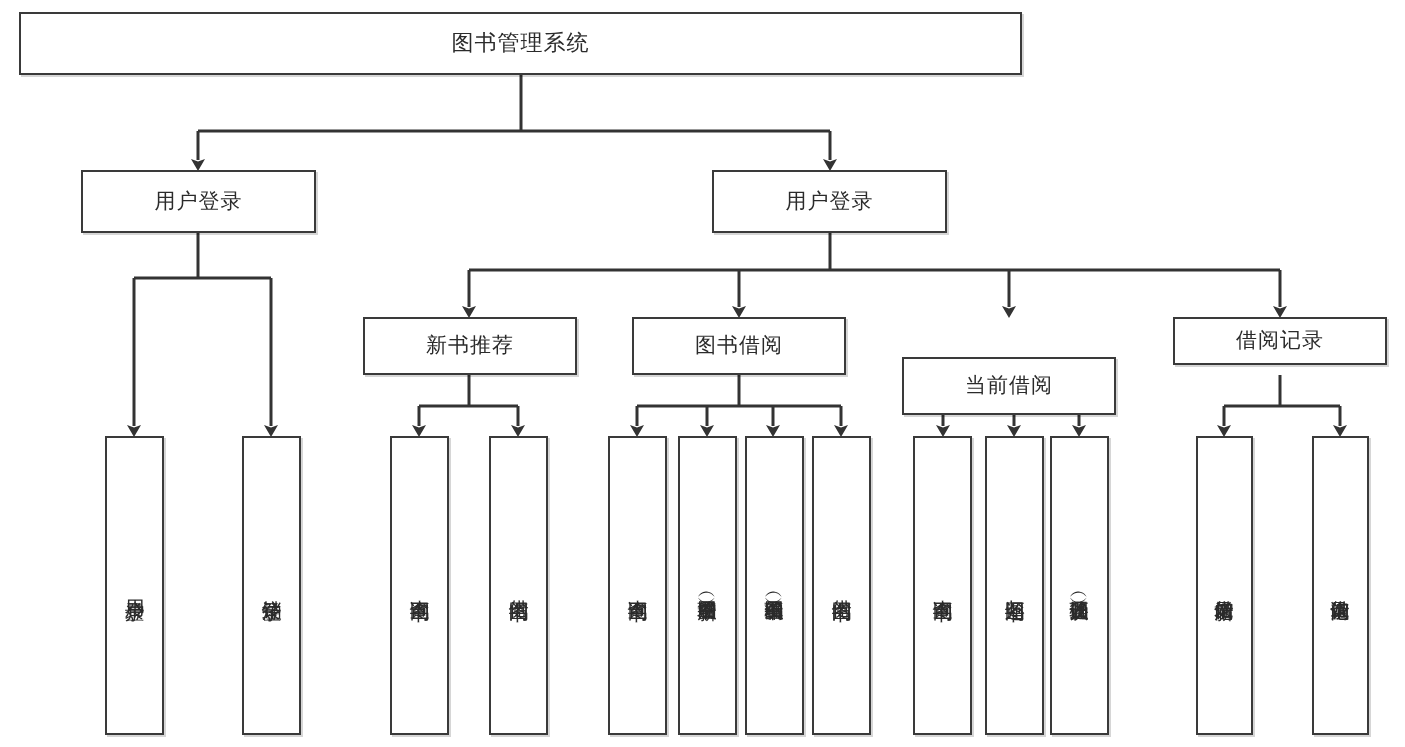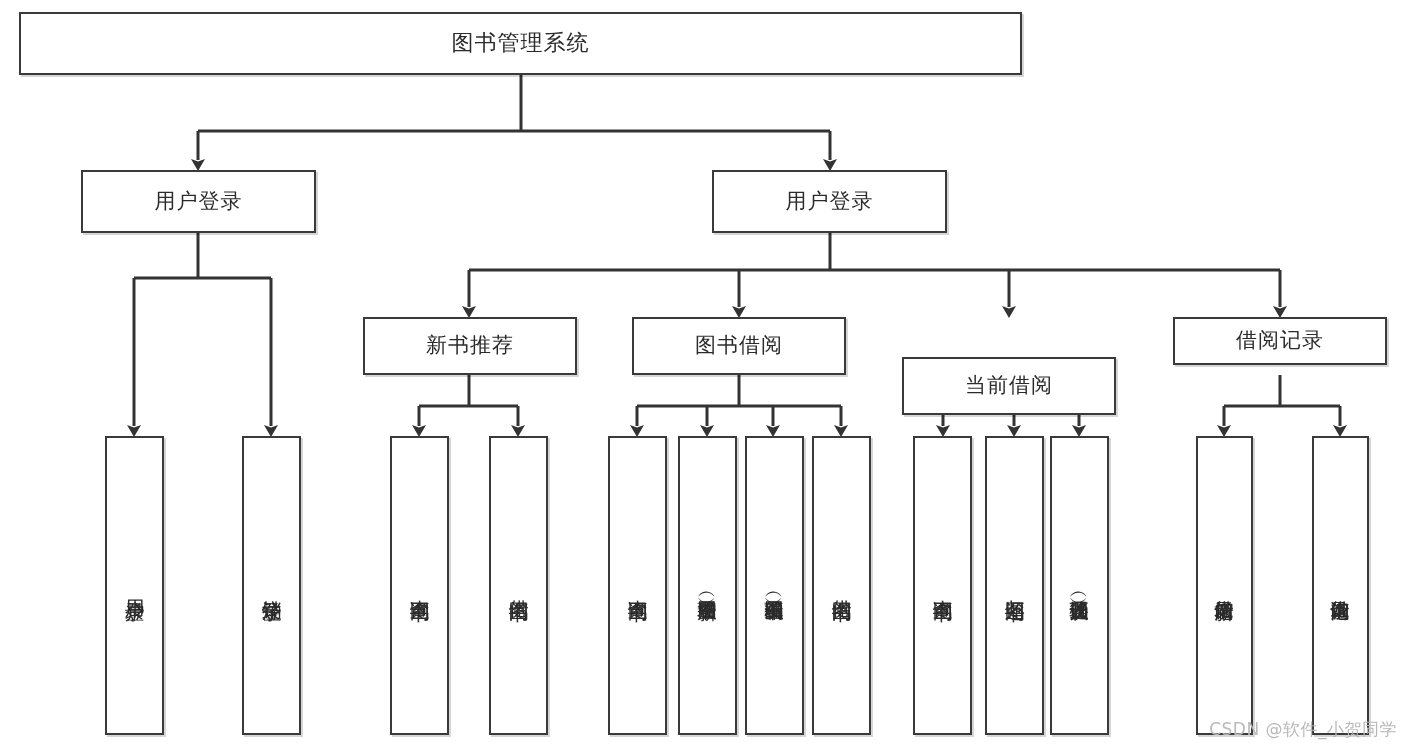--- a/index.html
+++ b/index.html
@@ -203,15 +203,14 @@
   </div>
 
   <div class="node v tight" style="left:1196px; top:436px; width:57px; height:299px;">
     <span class="vtext">新增借阅记录</span>
   </div>
 
   <div class="node v tight" style="left:1312px; top:436px; width:57px; height:299px;">
     <span class="vtext">查询借阅记录</span>
   </div>
 
-  <div class="watermark">CSDN @软件_小贺同学</div>
 
 </div>
 
 </body></html>

